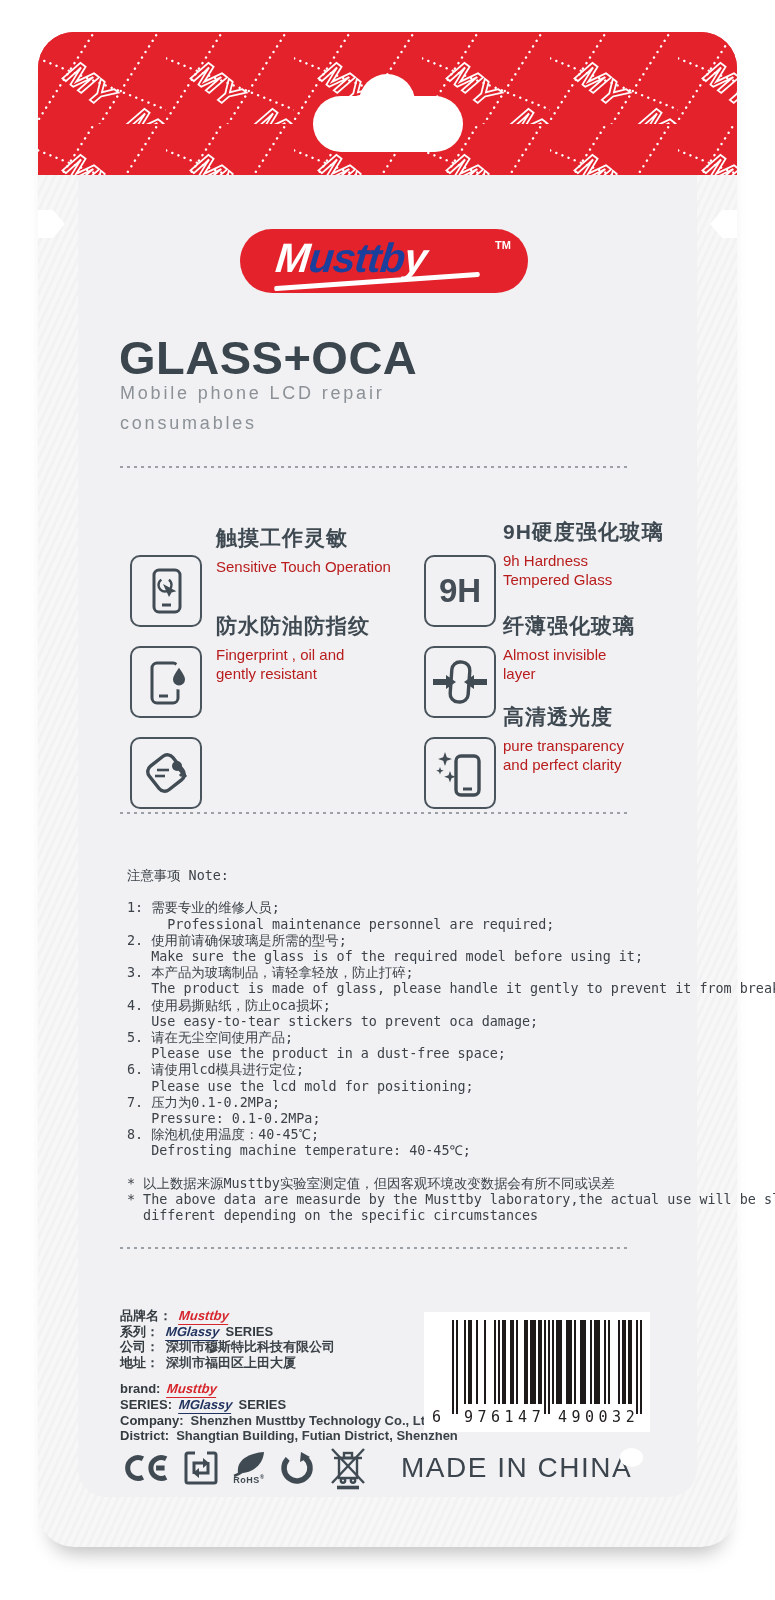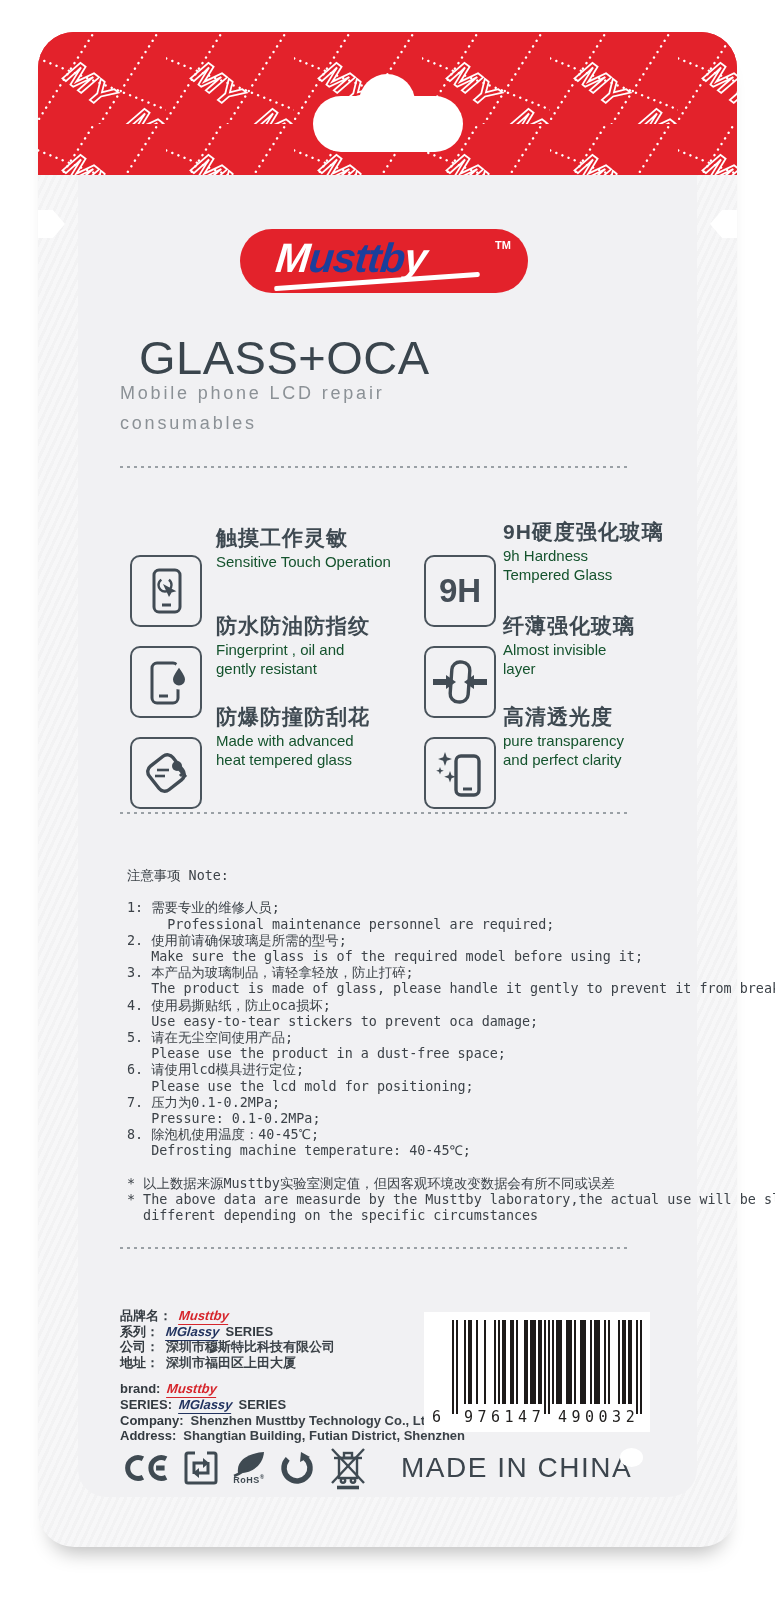--- a/index.html
+++ b/index.html
@@ -26,33 +26,33 @@
   
   .logo-pill{left:240px;top:229px;width:288px;height:64px;background:#e3222b;border-radius:32px;}
   .logo-text{left:36px;top:6px;font-style:italic;font-weight:bold;font-size:41px;letter-spacing:-1px;
              transform:skewX(-6deg);white-space:nowrap;}
   .logo-text .w{color:#fff;}
   .logo-text .b{color:#1b3f9c;}
   .logo-tm{left:255px;top:10px;color:#fff;font-size:11px;font-weight:bold;}
   .logo-swoosh{left:34px;top:50px;width:206px;height:5px;background:#fff;transform:rotate(-4deg);border-radius:2px;}
 
   
-  .title{left:119px;top:330px;font-size:47px;font-weight:400;color:#3a454d;letter-spacing:.5px;margin-left:20px;}
+  .title{left:119px;top:330px;font-size:47px;font-weight:700;color:#3a454d;letter-spacing:.5px;}
   .subtitle{left:120px;top:378px;font-size:18px;color:#8b9196;letter-spacing:2.8px;line-height:30px;}
 
   .divider{left:120px;width:508px;height:2px;
            background:repeating-linear-gradient(90deg,#9aa0a5 0 3px,transparent 3px 7px);}
   .d1{top:466px;} .d2{top:812px;} .d3{top:1247px;}
 
   
   .feat-box{width:68px;height:68px;border:2px solid #4a545c;border-radius:10px;background:transparent;margin-top:37px;}
   .feat-box svg{display:block;width:100%;height:100%;}
   .badge9h{display:flex;align-items:center;justify-content:center;font-weight:bold;font-size:33px;color:#454e57;}
   .feat-zh{font-size:21px;font-weight:bold;color:#3e4951;letter-spacing:1px;}
-  .feat-en{font-size:15px;color:#14532d;line-height:19px;white-space:pre-line;}
+  .feat-en{font-size:15px;color:#b91c1c;line-height:19px;white-space:pre-line;margin-top:5px;}
 
   
   .notes{left:127px;top:868px;font-family:"DejaVu Sans Mono","Liberation Mono",monospace;
          font-size:13.4px;line-height:16.2px;color:#3c4248;white-space:pre;margin:0;}
 
   
   .binfo{left:120px;top:1308px;font-size:13px;color:#333a40;}
   .binfo .row{height:15.6px;line-height:15.6px;white-space:nowrap;}
   .binfo .gap{height:11px;}
   .binfo .lbl{font-weight:bold;margin-right:7px;}
@@ -181,25 +181,20 @@
 
   <div class="abs feat-box" style="left:130px;top:700px;">
     <svg viewBox="0 0 68 68" fill="none" stroke="#414b54">
       <rect x="19" y="19" width="30" height="30" rx="7" stroke-width="3.4" transform="rotate(-38 34 34)"></rect>
       <line x1="25" y1="31" x2="37" y2="31" stroke-width="2.6"></line>
       <line x1="23" y1="37" x2="33" y2="37" stroke-width="2.6"></line>
       <circle cx="45" cy="27" r="5" fill="#414b54" stroke="none"></circle>
       <path d="M47 30 L54 38 M51 34 L48 37" stroke-width="3"></path>
     </svg>
   </div>
-  <div class="abs" style="left:216px;top:703px;">
-    <div class="feat-zh">防爆防撞防刮花</div>
-    <div class="feat-en">Made with advanced
-heat tempered glass</div>
-  </div>
 
   <div class="abs feat-box" style="left:424px;top:700px;">
     <svg viewBox="0 0 68 68" fill="none" stroke="#414b54">
       <rect x="30" y="17" width="23" height="39" rx="5" stroke-width="3.4"></rect>
       <line x1="37" y1="50" x2="46" y2="50" stroke-width="3"></line>
       <path d="M19 13 l1.8 5.2 5.2 1.8 -5.2 1.8 -1.8 5.2 -1.8 -5.2 -5.2 -1.8 5.2 -1.8 z" fill="#414b54" stroke="none"></path>
       <path d="M24 32 l1.5 4.3 4.3 1.5 -4.3 1.5 -1.5 4.3 -1.5 -4.3 -4.3 -1.5 4.3 -1.5 z" fill="#414b54" stroke="none"></path>
       <path d="M14 28 l1 2.8 2.8 1 -2.8 1 -1 2.8 -1 -2.8 -2.8 -1 2.8 -1 z" fill="#414b54" stroke="none"></path>
     </svg>
   </div>
@@ -253,21 +248,21 @@
     <div class="row">
       <span class="lbl">brand:</span><span class="lg-musttby">Musttby</span>
     </div>
     <div class="row">
       <span class="lbl">SERIES:</span><span class="lg-mglassy">MGlassy</span><span class="suffix">SERIES</span>
     </div>
     <div class="row">
       <span class="lbl">Company:</span><span class="val">Shenzhen Musttby Technology Co., Ltd.</span>
     </div>
     <div class="row">
-      <span class="lbl">Address:</span><span class="val">Shangtian Building, Futian District, Shenzhen</span>
+      <span class="lbl">District:</span><span class="val">Shangtian Building, Futian District, Shenzhen</span>
     </div>
   </div>
 
   <div class="abs bc-panel">
     <div class="bc-bars">
         <div class="bcbar on tall"></div>
         <div class="bcbar tall"></div>
         <div class="bcbar on tall"></div>
         <div class="bcbar"></div>
         <div class="bcbar"></div>

